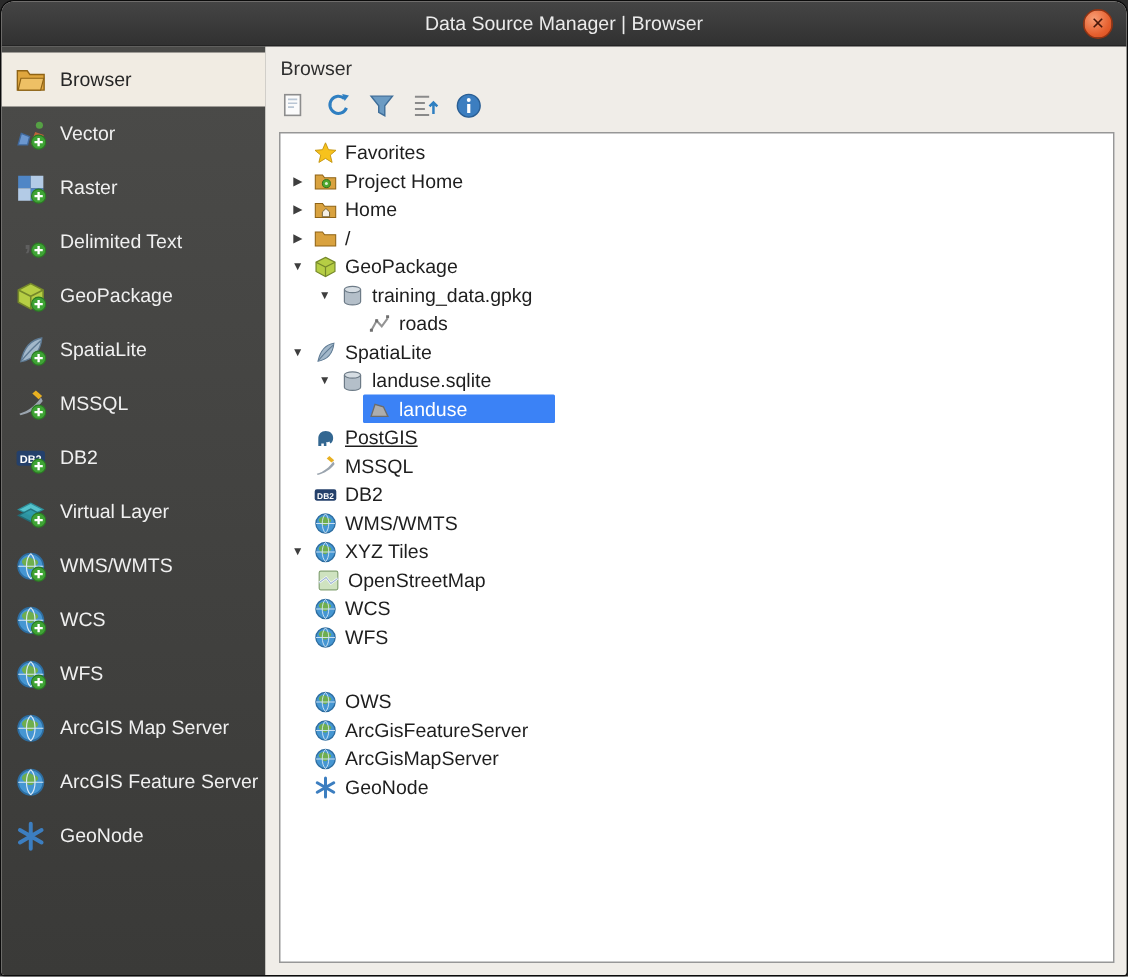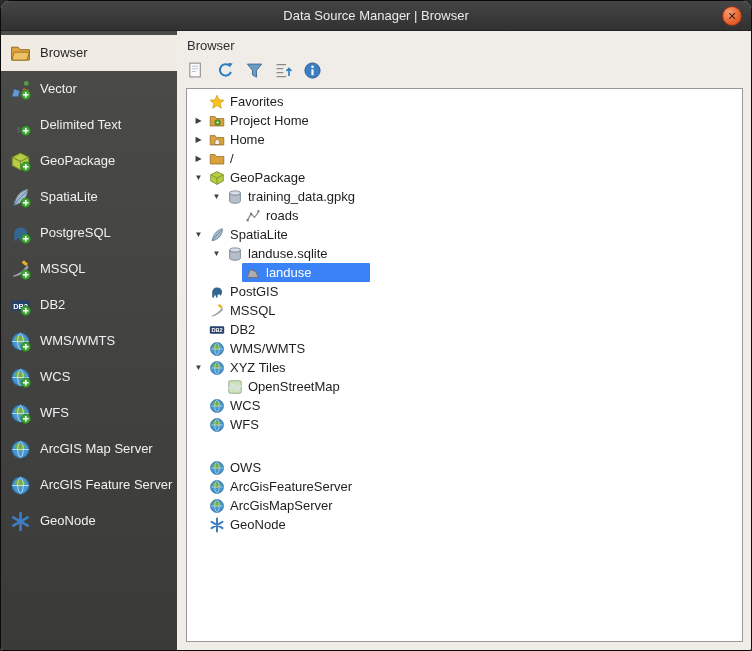--- a/index.html
+++ b/index.html
@@ -94,20 +94,33 @@
               <circle cx="12.4" cy="3.4" r="1.8" fill="#55a044"></circle>
               <circle cx="12" cy="12" r="3.6" fill="#3fa435" stroke="#2b7a24" stroke-width="0.6"></circle>
               <path d="M12 9.9v4.2M9.9 12h4.2" stroke="#fff" stroke-width="1.2"></path>
             </svg>
           </span>
           <span class="side-label">Vector</span>
         </div>
         <div class="side-item">
           <span class="icon">
             <svg viewBox="0 0 16 16">
+              <path d="M1.6 1.6h6.4v6.4H1.6z" fill="#4f86c6"></path>
+              <path d="M8 1.6h6.4v6.4H8z" fill="#b3cbe6"></path>
+              <path d="M1.6 8h6.4v6.4H1.6z" fill="#b3cbe6"></path>
+              <path d="M8 8h6.4v6.4H8z" fill="#4f86c6"></path>
+              <circle cx="12" cy="12" r="3.6" fill="#3fa435" stroke="#2b7a24" stroke-width="0.6"></circle>
+              <path d="M12 9.9v4.2M9.9 12h4.2" stroke="#fff" stroke-width="1.2"></path>
+            </svg>
+          </span>
+          <span class="side-label">Raster</span>
+        </div>
+        <div class="side-item">
+          <span class="icon">
+            <svg viewBox="0 0 16 16">
               <text x="4.5" y="11.5" font-size="14" font-weight="bold" fill="#5f5f5f" font-family="Liberation Sans, sans-serif">,</text>
               <circle cx="12" cy="12" r="3.6" fill="#3fa435" stroke="#2b7a24" stroke-width="0.6"></circle>
               <path d="M12 9.9v4.2M9.9 12h4.2" stroke="#fff" stroke-width="1.2"></path>
             </svg>
           </span>
           <span class="side-label">Delimited Text</span>
         </div>
         <div class="side-item">
           <span class="icon">
             <svg viewBox="0 0 16 16">
@@ -126,48 +139,49 @@
               <path d="M3.6 13C7 8.6 10.2 5.8 13 3.2" fill="none" stroke="#5e7a93" stroke-width="0.7"></path>
               <circle cx="12" cy="12" r="3.6" fill="#3fa435" stroke="#2b7a24" stroke-width="0.6"></circle>
               <path d="M12 9.9v4.2M9.9 12h4.2" stroke="#fff" stroke-width="1.2"></path>
             </svg>
           </span>
           <span class="side-label">SpatiaLite</span>
         </div>
         <div class="side-item">
           <span class="icon">
             <svg viewBox="0 0 16 16">
-              <path d="M3.2 13.4V8.6C3.2 5.4 5.2 3.4 8.1 3.4c3 0 5 1.9 5 4.6 0 1.9-.8 3.1-1.9 3.7l-.6-1.4c-.5.4-1.3.6-2 .4v2.7H6.9v-1.8H5.2v1.8Z" fill="#336791"></path>
-              <circle cx="12" cy="12" r="3.6" fill="#3fa435" stroke="#2b7a24" stroke-width="0.6"></circle>
-              <path d="M12 9.9v4.2M9.9 12h4.2" stroke="#fff" stroke-width="1.2"></path>
-            </svg>
-          </span>
-          <span class="side-label">PostgreSQL</span>
-        </div>
-        <div class="side-item">
-          <span class="icon">
-            <svg viewBox="0 0 16 16">
               <path d="M2.2 12.8C6.8 11.6 10.6 8.4 13.2 4.6l.9 1.8c-2.6 3.6-6.7 6.2-11.3 7.2z" fill="#9aa4ae"></path>
               <path d="M8.8 2.6l3.2 2.8 1.8-1.6L10.6 1z" fill="#e8b021"></path>
               <circle cx="12" cy="12" r="3.6" fill="#3fa435" stroke="#2b7a24" stroke-width="0.6"></circle>
               <path d="M12 9.9v4.2M9.9 12h4.2" stroke="#fff" stroke-width="1.2"></path>
             </svg>
           </span>
           <span class="side-label">MSSQL</span>
         </div>
         <div class="side-item">
           <span class="icon">
             <svg viewBox="0 0 16 16">
               <rect x="0.8" y="4.2" width="14.4" height="7.6" rx="1.4" fill="#24406b"></rect>
               <text x="8" y="10.4" font-size="5.6" font-weight="bold" fill="#ffffff" text-anchor="middle" font-family="Liberation Sans, sans-serif">DB2</text>
               <circle cx="12" cy="12" r="3.6" fill="#3fa435" stroke="#2b7a24" stroke-width="0.6"></circle>
               <path d="M12 9.9v4.2M9.9 12h4.2" stroke="#fff" stroke-width="1.2"></path>
             </svg>
           </span>
           <span class="side-label">DB2</span>
+        </div>
+        <div class="side-item">
+          <span class="icon">
+            <svg viewBox="0 0 16 16">
+              <path d="M1.8 6.6 8 3.4l6.2 3.2L8 9.8Z" fill="#55c3cc" stroke="#2d8f9b" stroke-width="0.7"></path>
+              <path d="M1.8 9.6 8 6.4l6.2 3.2L8 12.8Z" fill="#2d9aa8" stroke="#1f6f7a" stroke-width="0.7" opacity="0.92"></path>
+              <circle cx="12" cy="12" r="3.6" fill="#3fa435" stroke="#2b7a24" stroke-width="0.6"></circle>
+              <path d="M12 9.9v4.2M9.9 12h4.2" stroke="#fff" stroke-width="1.2"></path>
+            </svg>
+          </span>
+          <span class="side-label">Virtual Layer</span>
         </div>
         <div class="side-item">
           <span class="icon">
             <svg viewBox="0 0 16 16">
               <circle cx="8" cy="8" r="6.4" fill="#4596d2"></circle>
               <path d="M3.6 5.2c1.4-1.9 3.1-2.4 4.6-1.4 1.4.9 3 .4 3.5 1.9.5 1.4-1.4 1.6-2.4 3-.9 1.4-2.9.5-3.9-.5-1-.9-2.2-1.6-1.8-3z" fill="#6fae4e"></path>
               <circle cx="8" cy="8" r="6.4" fill="none" stroke="#2d6da0" stroke-width="0.9"></circle>
               <path d="M1.6 8h12.8M8 1.6c2.9 2.7 2.9 10.1 0 12.8M8 1.6c-2.9 2.7-2.9 10.1 0 12.8" fill="none" stroke="#d8e8f5" stroke-width="0.6"></path>
               <circle cx="12" cy="12" r="3.6" fill="#3fa435" stroke="#2b7a24" stroke-width="0.6"></circle>
               <path d="M12 9.9v4.2M9.9 12h4.2" stroke="#fff" stroke-width="1.2"></path>
@@ -388,21 +402,21 @@
             <span class="expander"></span>
             <span class="row-content sel" style="background: #3b82f6;">
               <span class="icon">
                 <svg viewBox="0 0 16 16">
                   <path d="M2.4 12.6 5 4.6l5.6 1.6 3 6.4Z" fill="#adadad" stroke="#6c6c6c" stroke-width="0.9"></path>
                 </svg>
               </span>
               <span class="tree-label">landuse</span>
             </span>
           </div>
-          <div class="tree-row" style="padding-left: 4px;">
+          <div class="tree-row" style="padding-left: 4px; text-decoration: underline;">
             <span class="expander"></span>
             <span class="row-content">
               <span class="icon">
                 <svg viewBox="0 0 16 16">
                   <path d="M3.2 13.4V8.6C3.2 5.4 5.2 3.4 8.1 3.4c3 0 5 1.9 5 4.6 0 1.9-.8 3.1-1.9 3.7l-.6-1.4c-.5.4-1.3.6-2 .4v2.7H6.9v-1.8H5.2v1.8Z" fill="#336791"></path>
                 </svg>
               </span>
               <span class="tree-label">PostGIS</span>
             </span>
           </div>
@@ -451,21 +465,21 @@
                 <svg viewBox="0 0 16 16">
                   <circle cx="8" cy="8" r="6.4" fill="#4596d2"></circle>
                   <path d="M3.6 5.2c1.4-1.9 3.1-2.4 4.6-1.4 1.4.9 3 .4 3.5 1.9.5 1.4-1.4 1.6-2.4 3-.9 1.4-2.9.5-3.9-.5-1-.9-2.2-1.6-1.8-3z" fill="#6fae4e"></path>
                   <circle cx="8" cy="8" r="6.4" fill="none" stroke="#2d6da0" stroke-width="0.9"></circle>
                   <path d="M1.6 8h12.8M8 1.6c2.9 2.7 2.9 10.1 0 12.8M8 1.6c-2.9 2.7-2.9 10.1 0 12.8" fill="none" stroke="#d8e8f5" stroke-width="0.6"></path>
                 </svg>
               </span>
               <span class="tree-label">XYZ Tiles</span>
             </span>
           </div>
-          <div class="tree-row" style="padding-left: 22px;">
+          <div class="tree-row" style="padding-left: 6px;">
             <span class="expander"></span>
             <span class="row-content">
               <span class="icon">
                 <svg viewBox="0 0 16 16">
                   <rect x="1.8" y="1.8" width="12.4" height="12.4" rx="1" fill="#cfe3c0" stroke="#85a375" stroke-width="0.8"></rect>
                   <path d="M1.8 9.4 6.4 6l3.2 4 4.6-3.4" fill="none" stroke="#ffffff" stroke-width="1.5"></path>
                   <path d="M1.8 9.4 6.4 6l3.2 4 4.6-3.4" fill="none" stroke="#9bb3d4" stroke-width="0.7"></path>
                 </svg>
               </span>
               <span class="tree-label">OpenStreetMap</span>

